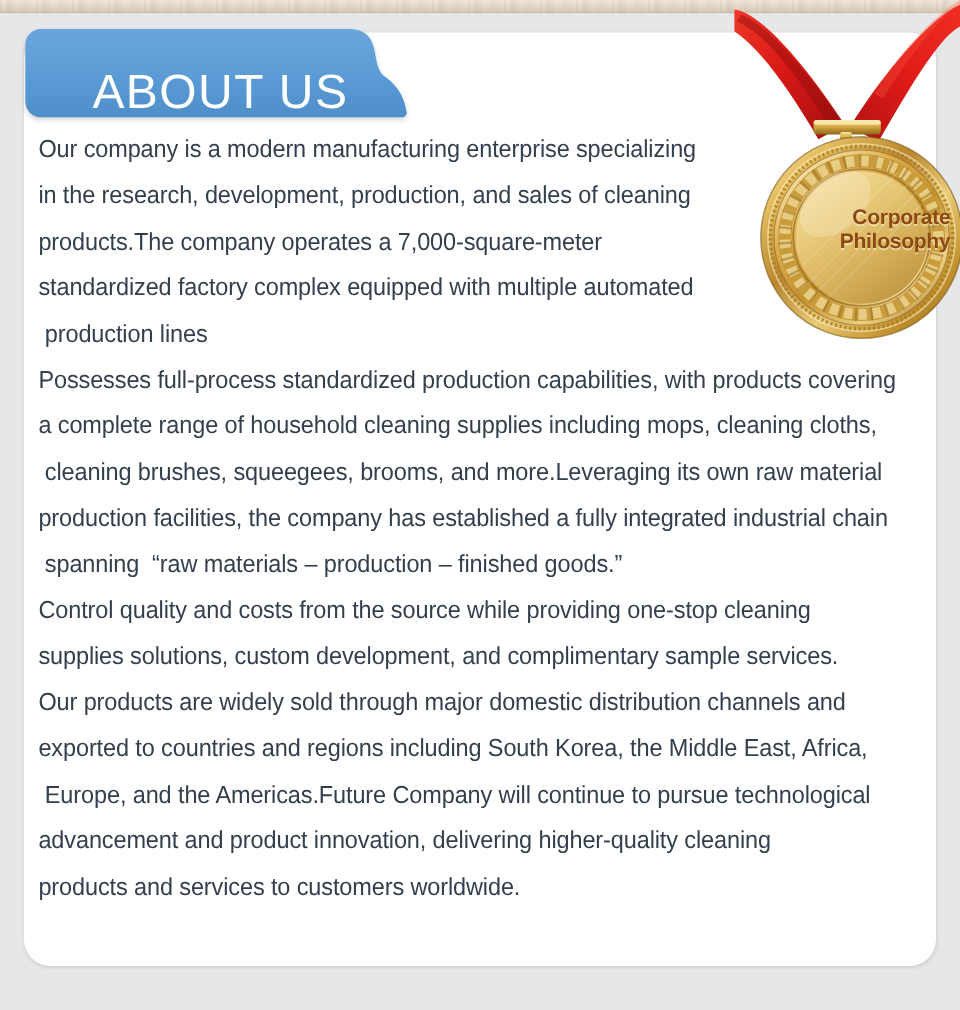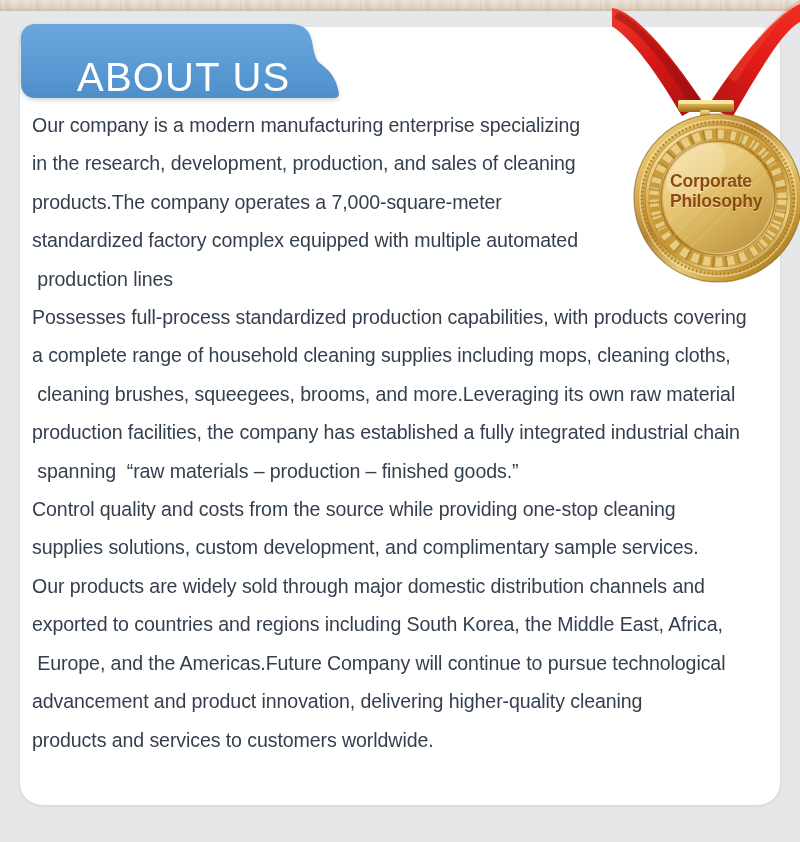--- a/index.html
+++ b/index.html
@@ -62,21 +62,21 @@
     position:absolute;
     left:612px; top:0px;
     width:188px; height:285px;
   }
   .medal-wrap svg { display:block; }
   .medal-text {
     position:absolute;
     left:58px;
     top:172px;
     width:122px;
-    text-align:left;
+    text-align:right;
     font-size:17.5px;
     font-weight:bold;
     line-height:1.13;
     color:#8B4A14;
     text-shadow:0 1px 0 rgba(255,245,210,.55);
     letter-spacing:-0.2px;
     white-space:pre-line;
   }
 
   

